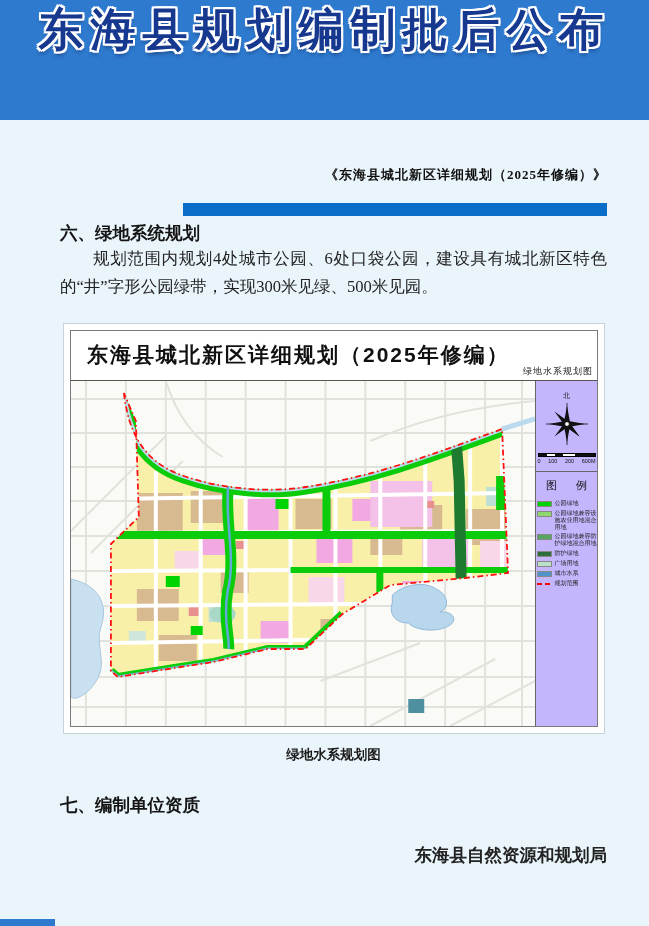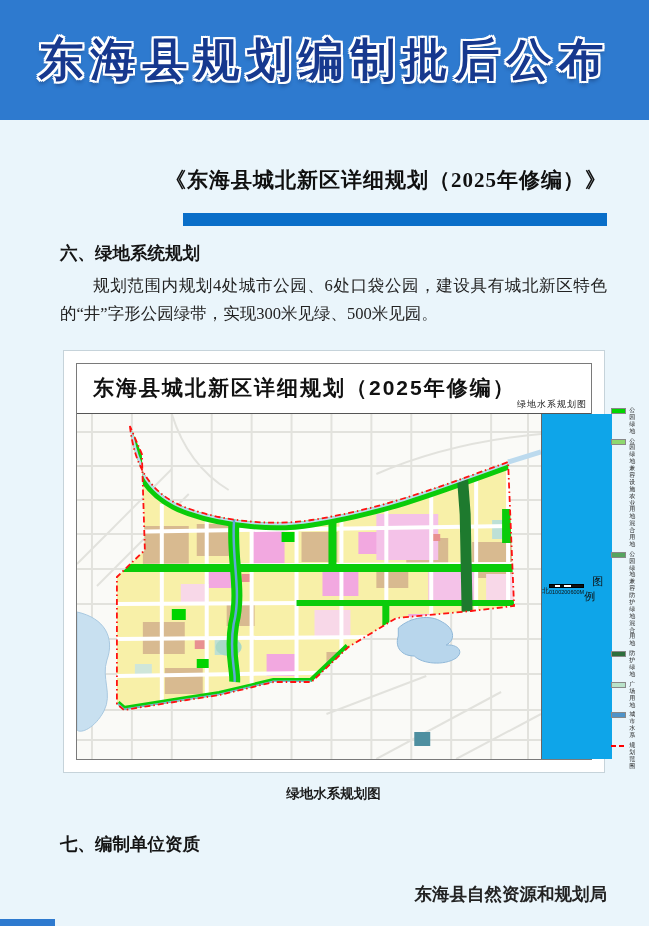--- a/index.html
+++ b/index.html
@@ -5,66 +5,66 @@
   * { margin:0; padding:0; box-sizing:border-box; }
   html,body { width:649px; }
   body {
     width:649px; height:926px; position:relative; overflow:hidden;
     background:#eaf5fb;
     font-family:"Liberation Serif","DejaVu Serif",serif;
     color:#1c1c1c;
   }
   .banner {
     height:120px; background:#2e7acf;
-    display:flex; align-items:center; justify-content:center;
+    display:flex; justify-content:center;
   }
   .banner-title {
     font-size:45px; font-weight:bold; letter-spacing:7px; color:#16388e;
     font-family:"DejaVu Serif","Liberation Serif",serif;
     text-shadow:-2px 0 0 #fff, 2px 0 0 #fff, 0 -2px 0 #fff, 0 2px 0 #fff,
                 -2px -2px 0 #fff, 2px 2px 0 #fff, -2px 2px 0 #fff, 2px -2px 0 #fff,
                 0 4px 4px rgba(10,20,60,.45);
     white-space:nowrap;
   }
   .content { padding:0 42px 0 60px; }
   .subtitle {
     margin-top:46px; text-align:right;
-    font-size:21px; font-weight:bold; color:#101010; letter-spacing:1px;
+    font-size:13px; font-weight:bold; color:#101010; letter-spacing:1px;
   }
   .divider-bar {
     margin-top:19px; margin-left:auto; width:424px; height:13px;
     background:#0a6ec8;
   }
-  .sec-heading { margin-top:15px; font-size:17.5px; font-weight:bold; color:#141414; }
+  .sec-heading { margin-top:5px; font-size:17.5px; font-weight:bold; color:#141414; }
   .sec-body {
-    margin-top:7px; font-size:16.5px; line-height:1.72; text-indent:2em;
+    font-size:16.5px; line-height:1.72; text-indent:2em;
     color:#222; text-align:justify;
   }
   
   .figure {
     margin:21px 2px 0 3px; background:#fff;
-    border:1px solid #c6d3da; padding:12px;
+    border:1px solid #c6d3da; padding:6px;
   }
   .figure-inner { border:1px solid #7a7a7a; }
   .figure-titlerow {
     height:50px; border-bottom:1px solid #555;
     display:flex; align-items:center; position:relative;
     font-family:"Liberation Sans","DejaVu Sans",sans-serif;
   }
   .figure-title { font-size:21px; font-weight:bold; letter-spacing:2px; padding-left:16px; color:#111; }
   .figure-corner {
     position:absolute; right:4px; bottom:2px; font-size:9px; color:#222;
     letter-spacing:1px;
   }
   .figure-body { display:flex; height:345px; }
   .map-wrap { width:464px; height:345px; }
   .side-panel {
-    width:71px; border-left:1px solid #666; background:#0ea5e9;
+    width:71px; border-left:1px solid #666; background:#c4b5fd;
     font-family:"Liberation Sans","DejaVu Sans",sans-serif;
-    display:flex; flex-direction:row; align-items:center;
+    display:flex; flex-direction:column; align-items:center;
   }
   .north-label { font-size:7px; margin-top:10px; }
   .compass { width:46px; height:46px; }
   .scalebar { margin-top:6px; width:58px; }
   .scalebar-bar { display:flex; height:4px; border:1px solid #000; }
   .scalebar-bar span { height:100%; display:block; }
   .sb-b { background:#111; } .sb-w { background:#fff; }
   .scalebar-labels { display:flex; justify-content:space-between; font-size:5.5px; margin-top:1px; color:#111; }
   .panel-divider { width:100%; border-top:1px solid #666; margin-top:7px; }
   .legend-title { font-size:11px; letter-spacing:8px; margin-top:6px; text-indent:8px; color:#111; }

